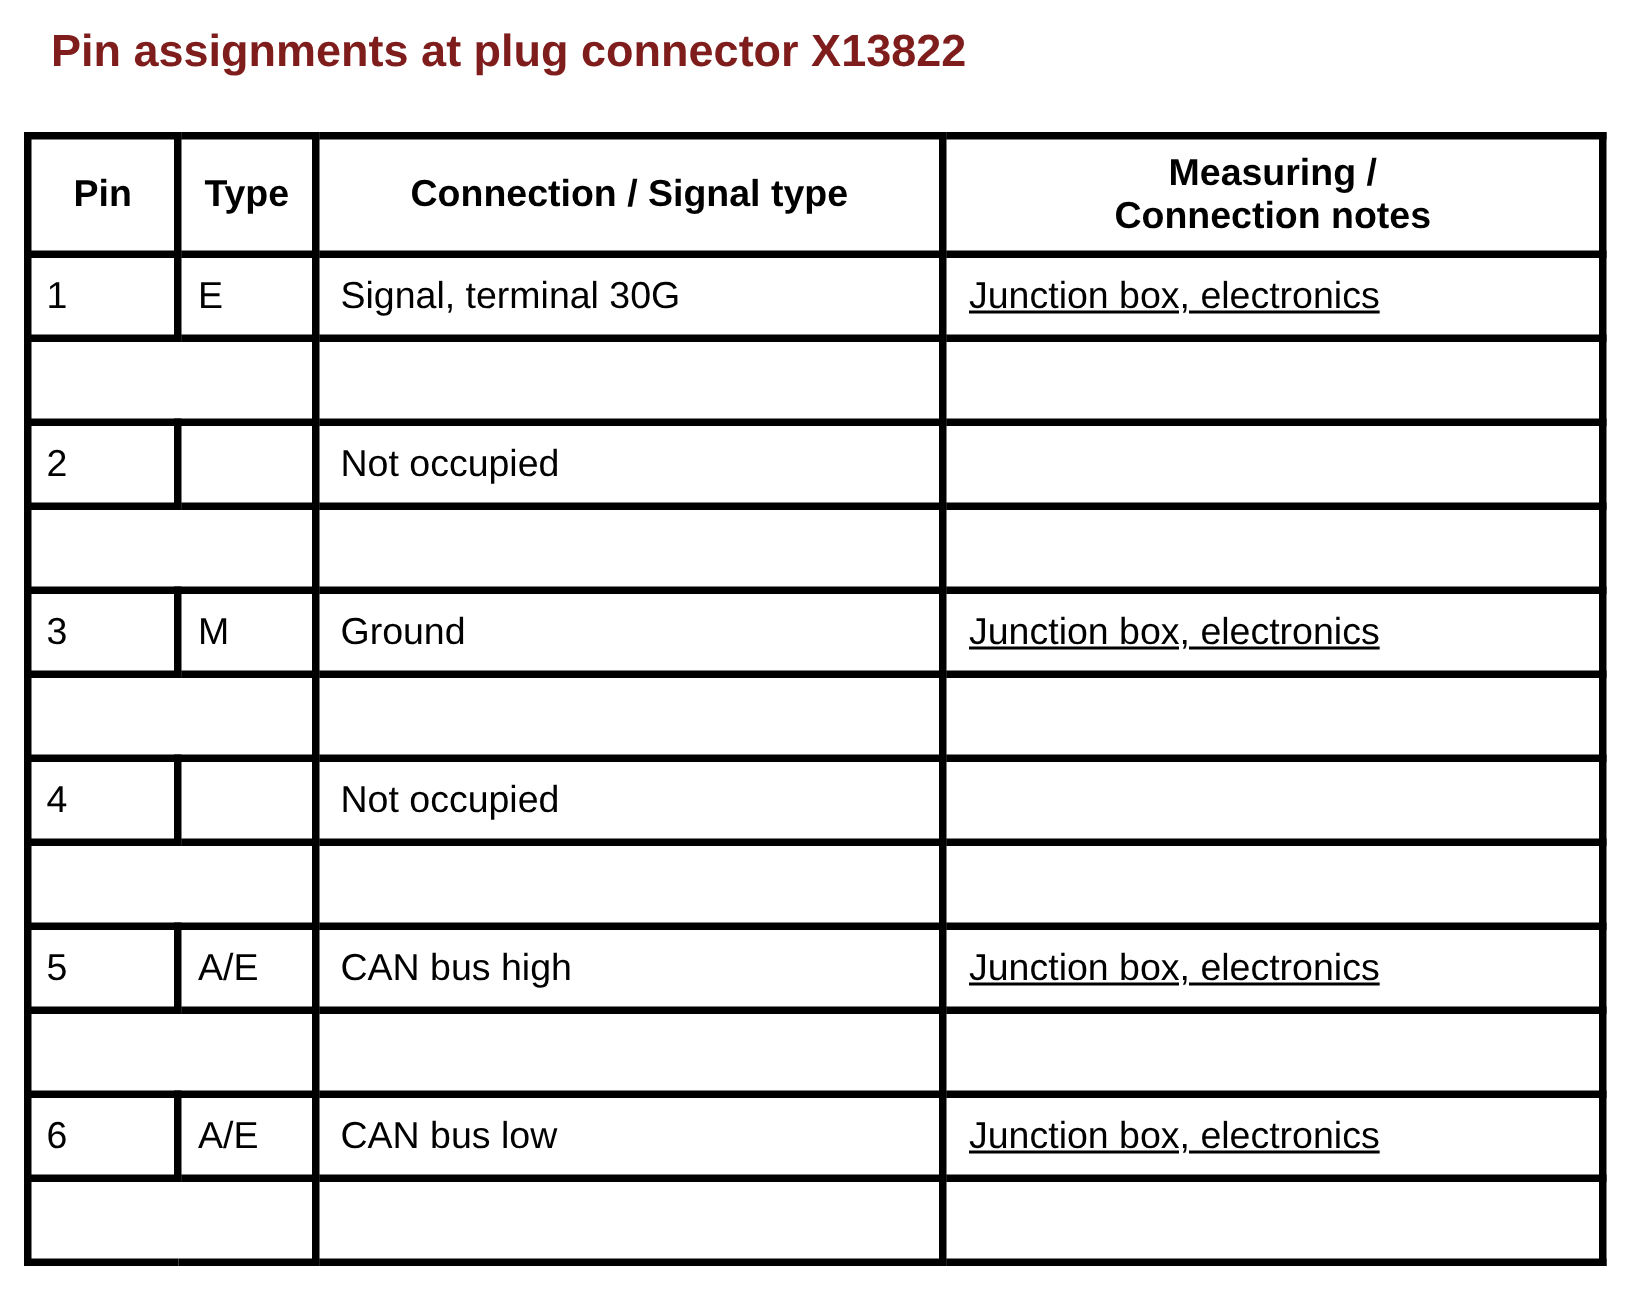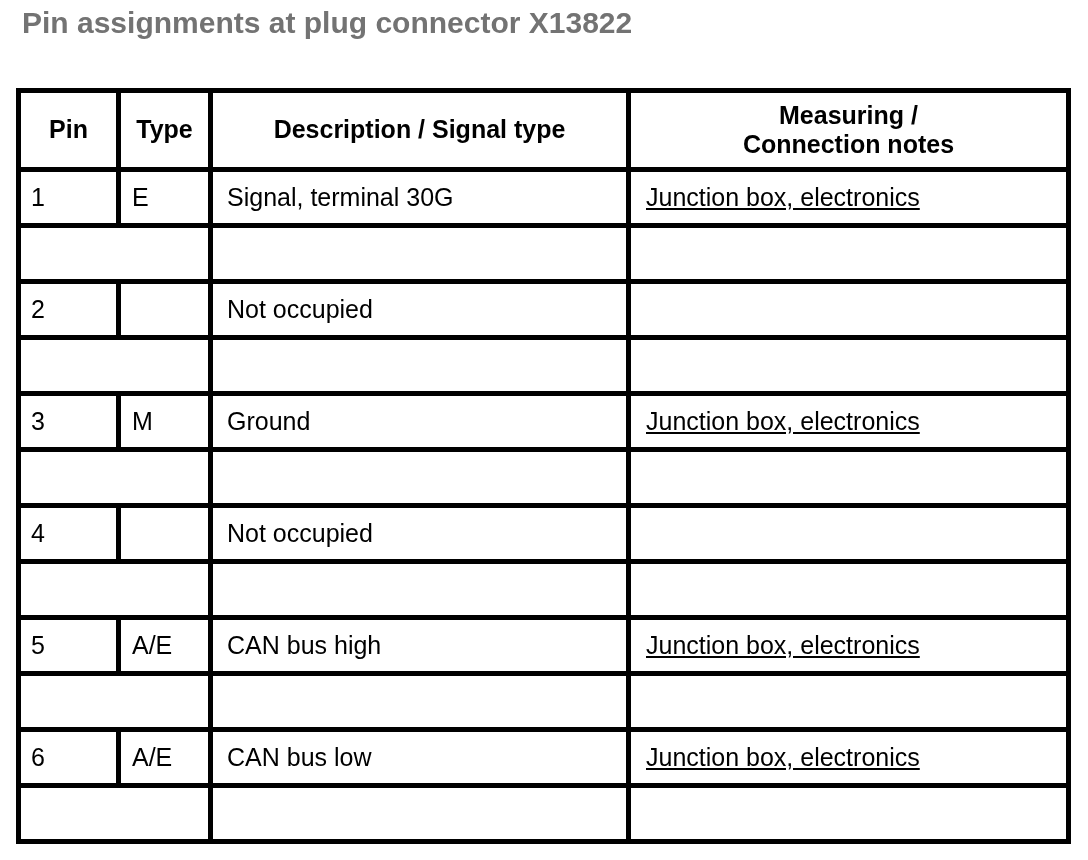--- a/index.html
+++ b/index.html
@@ -14,24 +14,24 @@
     height: 860px;
     background: #ffffff;
     color: #000000;
     font-family: "Liberation Sans", sans-serif;
     overflow: hidden;
   }
   .title {
     position: absolute;
     left: 22px;
     top: 6px;
-    margin: 0;
+    margin: 12px;
     font-size: 30px;
     font-weight: bold;
-    color: #737373;
+    color: #7f1d1d;
     white-space: nowrap;
   }
   table.pin-table {
     position: absolute;
     left: 16px;
     top: 88px;
     width: 1050px;
     border-collapse: collapse;
     table-layout: fixed;
     border: 4px solid #000000;
@@ -79,21 +79,21 @@
     <colgroup>
       <col style="width:100px">
       <col style="width:92px">
       <col style="width:418px">
       <col style="width:440px">
     </colgroup>
     <thead>
       <tr class="header-row">
         <th>Pin</th>
         <th>Type</th>
-        <th>Description / Signal type</th>
+        <th>Connection / Signal type</th>
         <th><span>Measuring /</span><br><span>Connection notes</span></th>
       </tr>
     </thead>
     <tbody>
 
       <tr class="data-row">
         <td class="c-pin">1</td>
         <td class="c-type">E</td>
         <td class="c-desc">Signal, terminal 30G</td>
         <td class="c-conn">Junction box, electronics</td>

